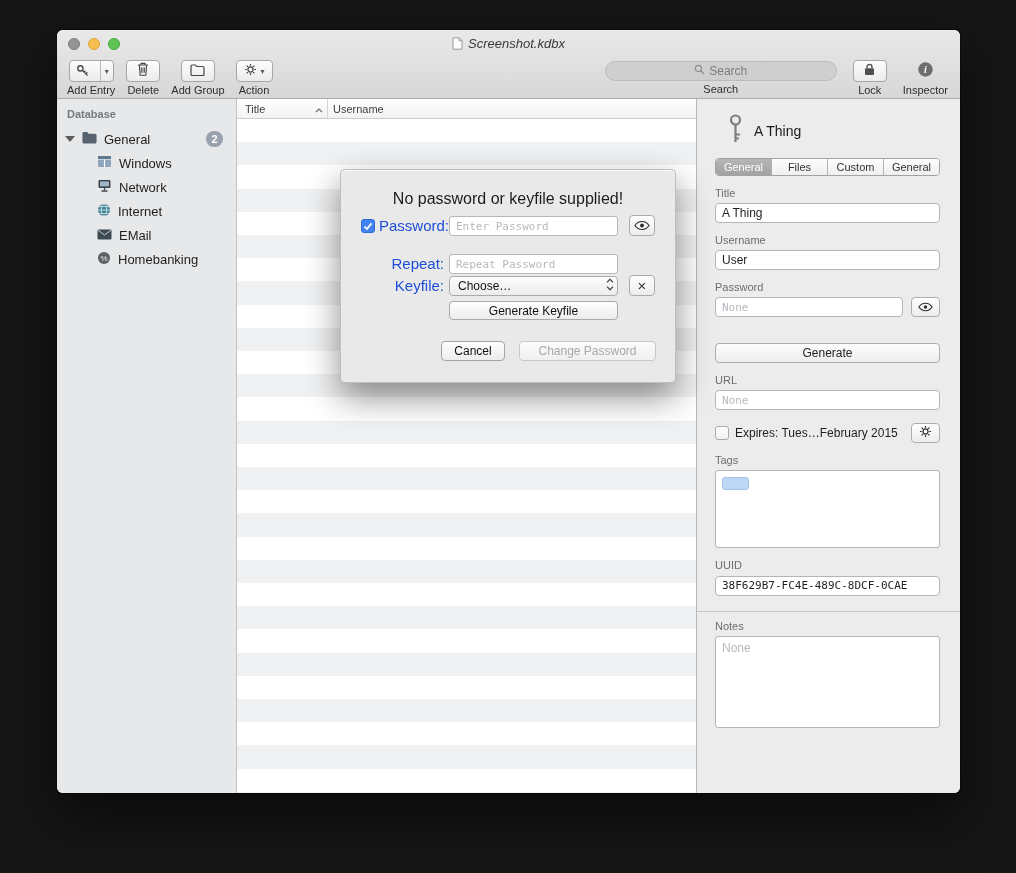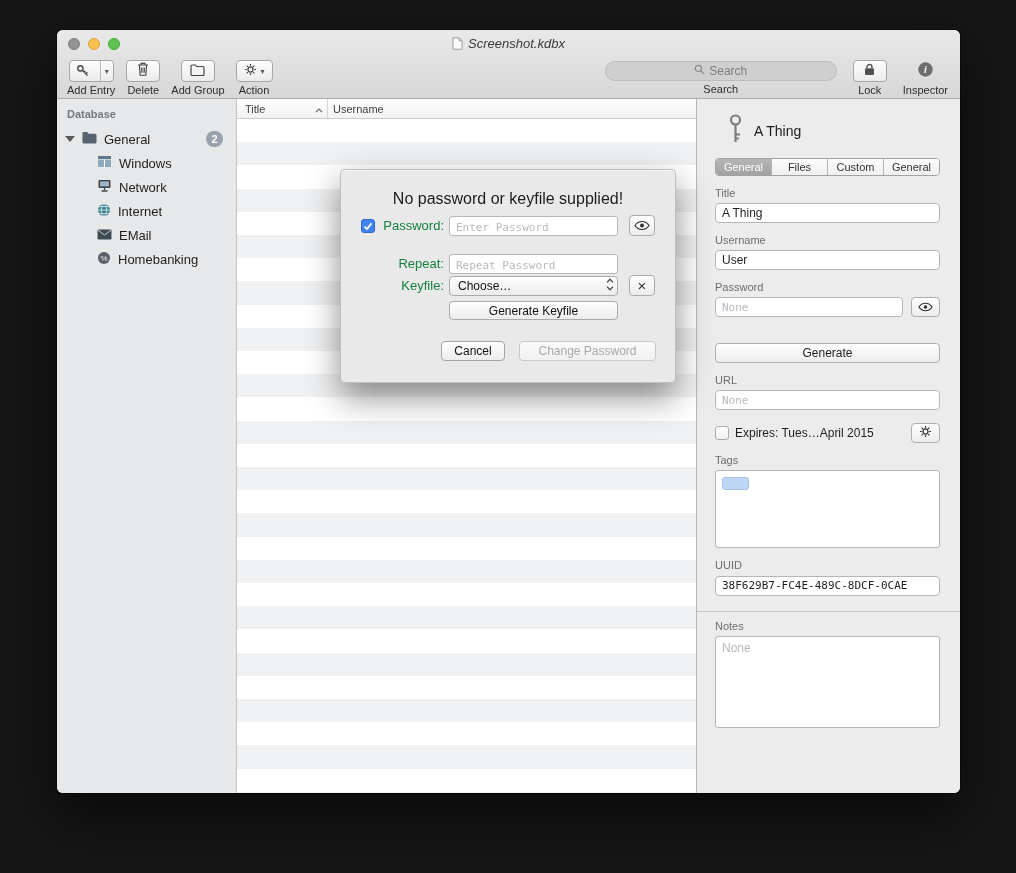--- a/index.html
+++ b/index.html
@@ -105,24 +105,24 @@
   }
   .notes-area::placeholder { color:#b6babe; font-family:"Liberation Sans",sans-serif; }
   
   .dialog {
     position:absolute; left:283px; top:70px; width:336px; height:214px; z-index:40;
     background:#e9e9e9; border:1px solid rgba(0,0,0,.18); border-radius:5px;
     box-shadow:0 14px 34px rgba(0,0,0,.45), inset 0 1px 0 rgba(255,255,255,.6);
   }
   .dlg-message { position:absolute; top:20px; left:0; right:0; text-align:center; font-size:16px; color:#1c1c1c; }
   .dlg-row { position:absolute; left:20px; right:22px; height:21px; display:flex; align-items:center; }
-  .dlg-label { font-size:13px; color:#15803d; text-align:right; flex:none; }
+  .dlg-label { font-size:15px; color:#1d4ed8; text-align:right; flex:none; }
   .dlg-input {
     width:169px; height:20px; flex:none; border:1px solid #b7b7b7; border-radius:3px; background:#fff;
-    padding:0 6px; font-size:16px; outline:none;
+    padding:0 6px; font-size:12px; outline:none;
   }
   .dlg-btnish {
     border:1px solid #aaaaaa; border-radius:4px; background:linear-gradient(#fefefe,#ececec);
     box-shadow:inset 0 1px 0 rgba(255,255,255,.7);
   }
   .dlg-sq { width:26px; height:21px; flex:none; margin-left:11px; display:flex; align-items:center; justify-content:center; }
   .dlg-dropdown { width:169px; height:20px; flex:none; display:flex; align-items:center; padding:0 3px 0 8px; font-size:12px; color:#111; }
   .dlg-dropdown .dd-text { flex:1; }
   .dlg-button { position:absolute; height:20px; border-radius:4px; font-size:12px; display:flex; align-items:center; justify-content:center; }
   .dlg-cancel { left:100px; top:171px; width:64px; border:1px solid #a5a5a5; background:linear-gradient(#fefefe,#ececec); color:#111; }
@@ -364,21 +364,21 @@
         </div>
       </div>
 
       <div class="wide-btn">Generate</div>
 
       <div class="f-label">URL</div>
       <input class="f-input" placeholder="None" style="">
 
       <div class="expires-row">
         <div class="checkbox"></div>
-        <div class="expires-label">Expires: Tues…April 2015</div>
+        <div class="expires-label">Expires: Tues…February 2015</div>
         <div class="icon-btn">
           <span>
             <svg width="13" height="13" viewBox="0 0 16 16">
                 <g stroke="#2e2e2e" stroke-width="1.5" fill="none">
                   <circle cx="8" cy="8" r="3.1"></circle>
                   <path d="M8 1.2v2.2M8 12.6v2.2M1.2 8h2.2M12.6 8h2.2M3.2 3.2l1.6 1.6M11.2 11.2l1.6 1.6M12.8 3.2l-1.6 1.6M4.8 11.2l-1.6 1.6"></path>
                 </g>
               </svg>
           </span>
         </div>

